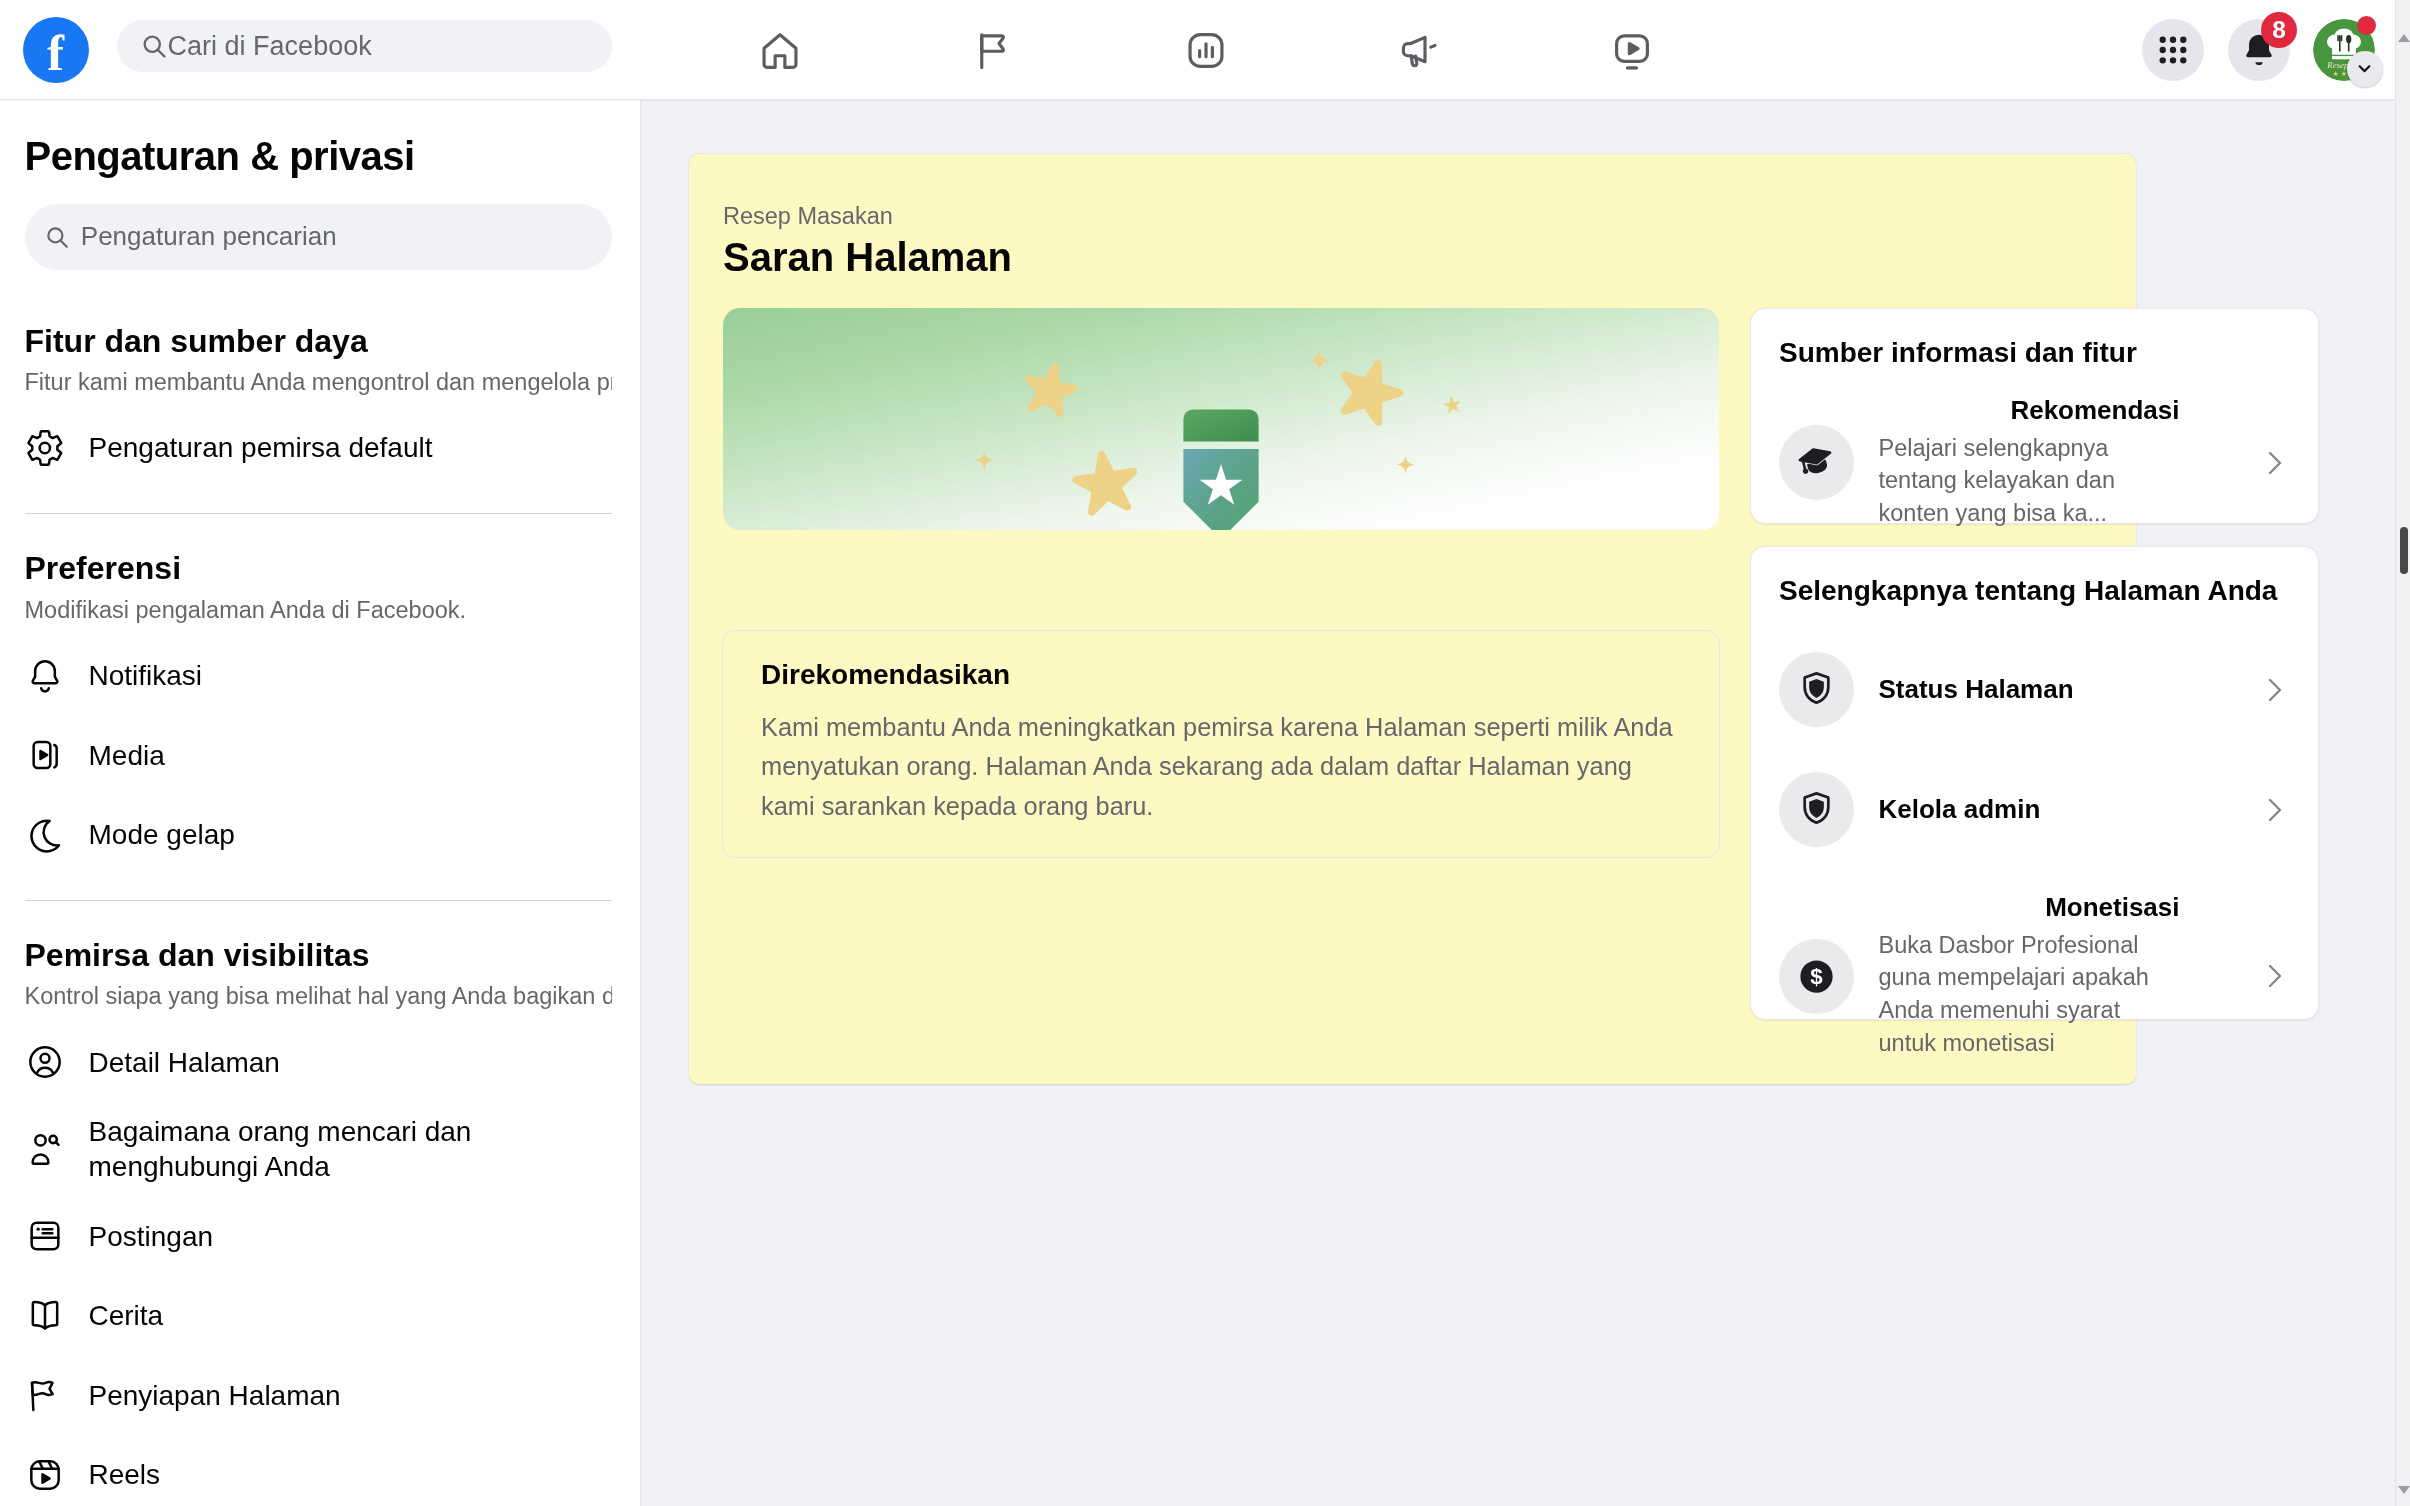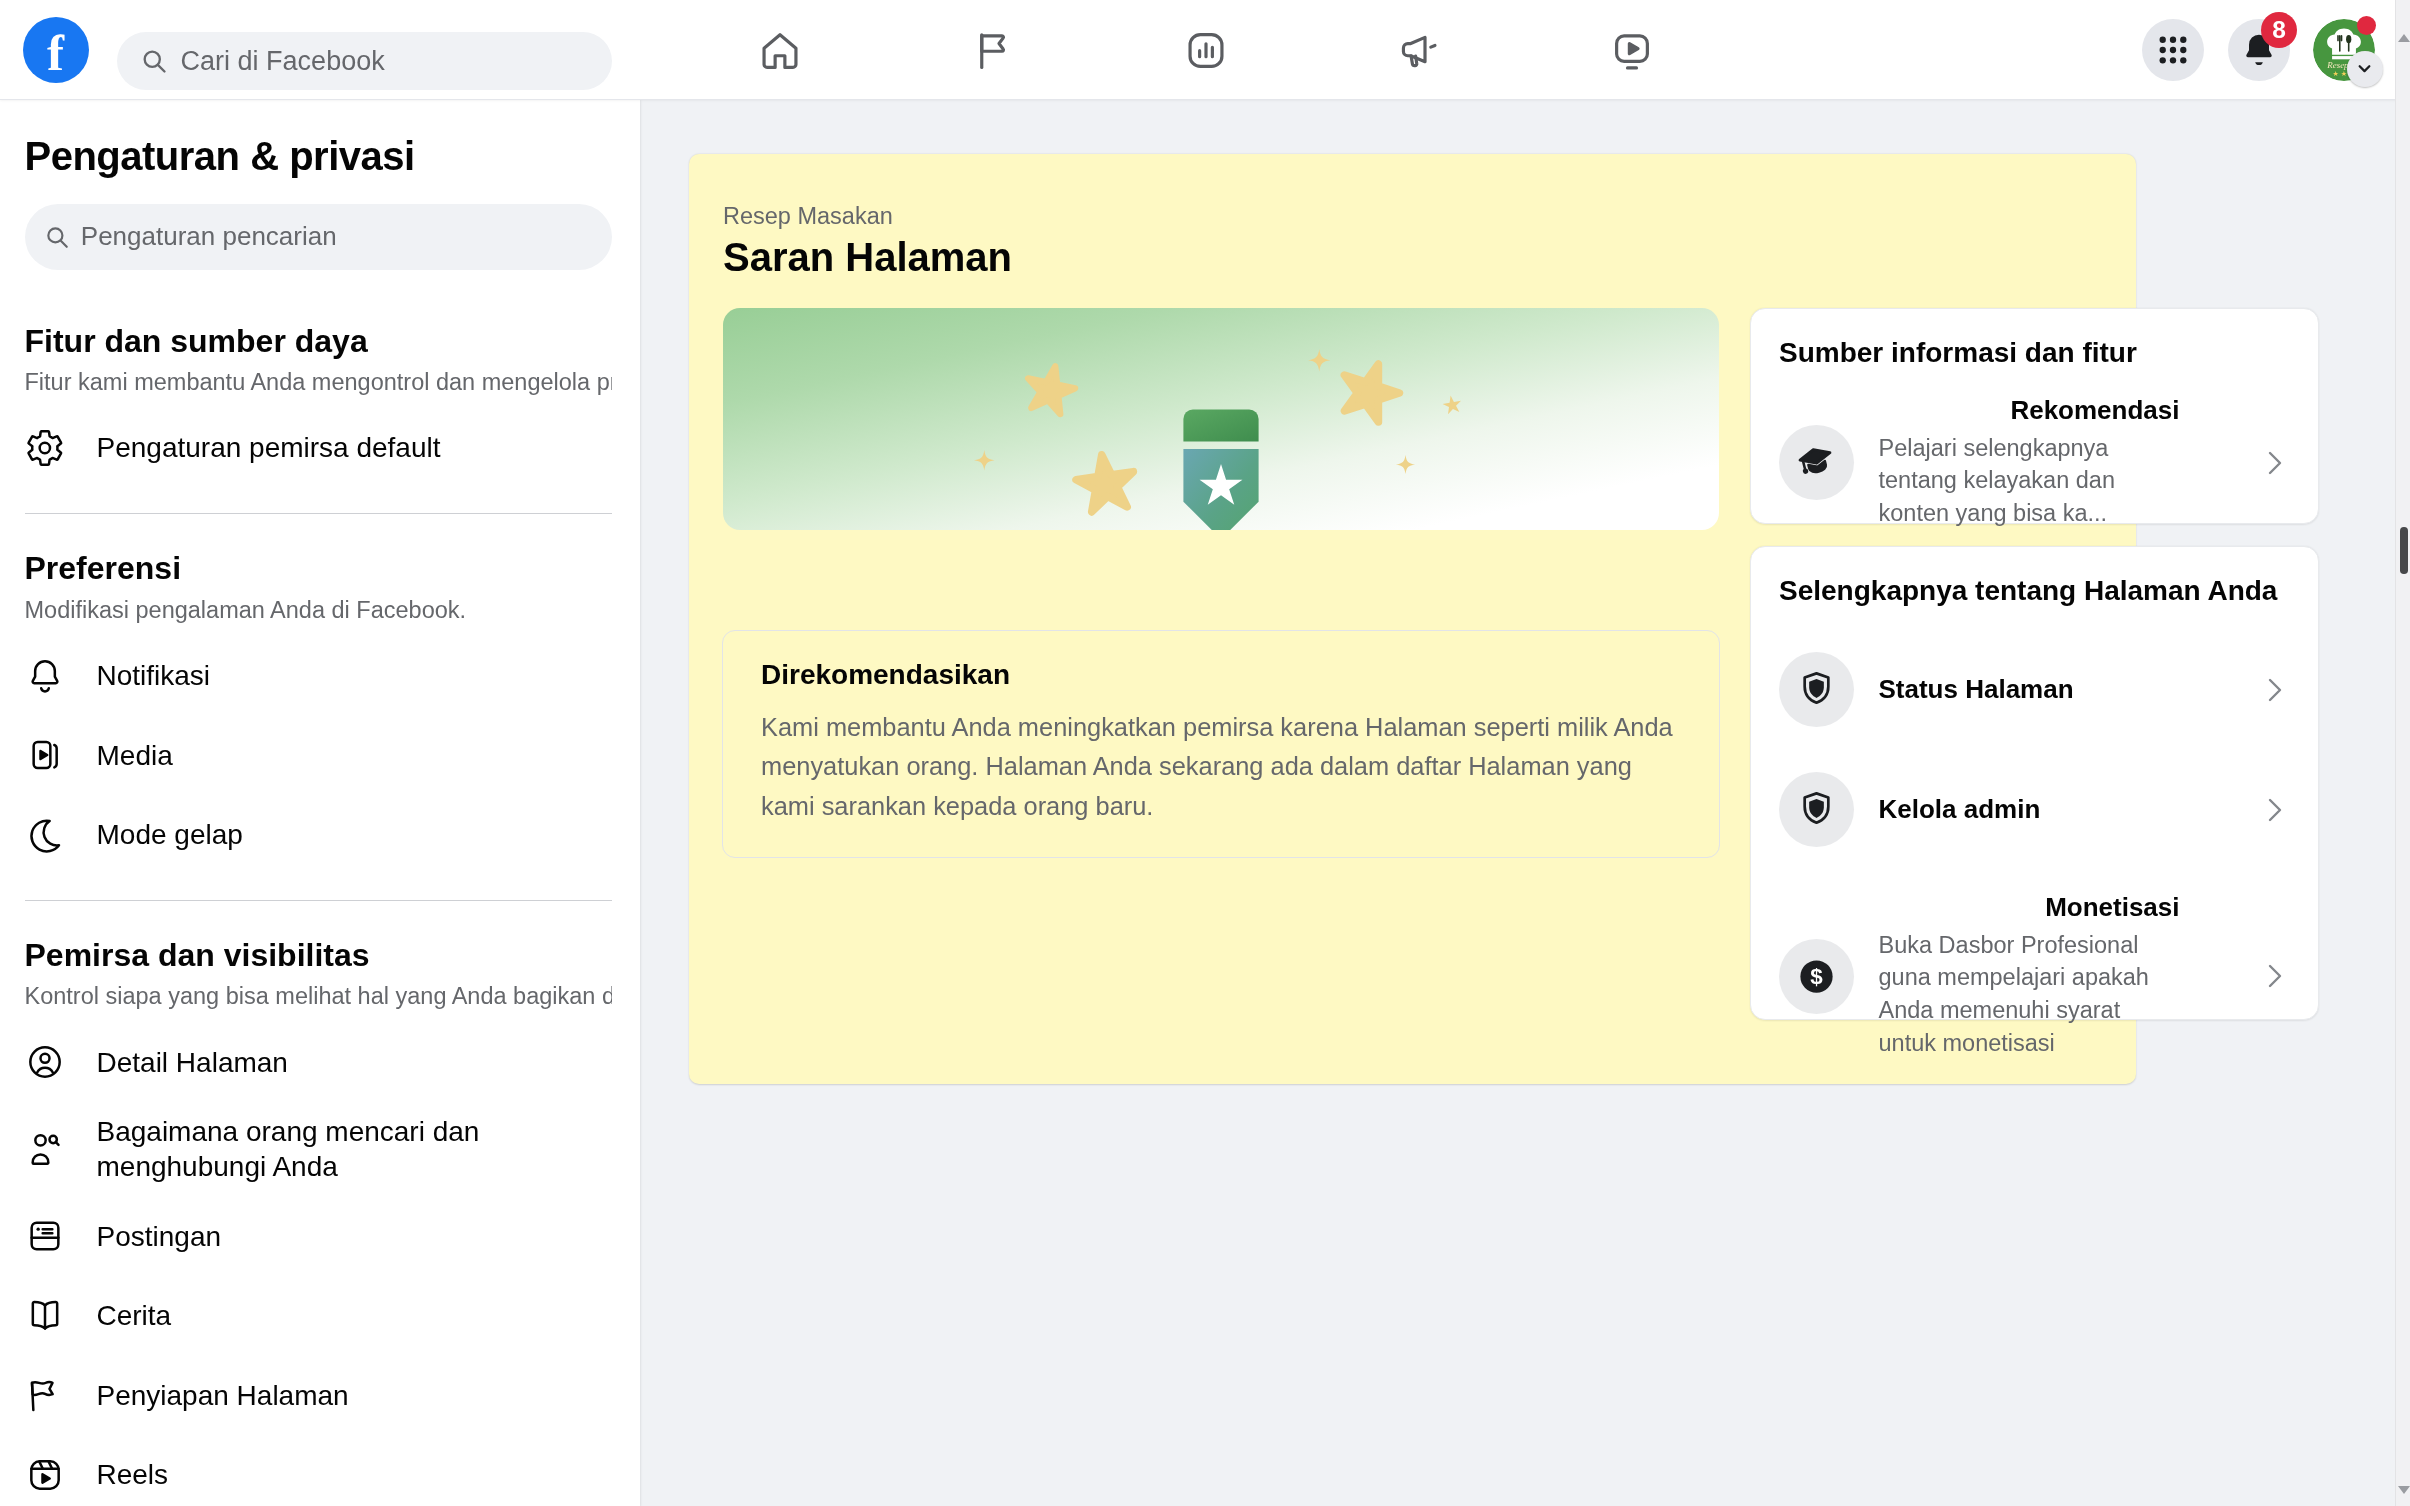--- a/index.html
+++ b/index.html
@@ -5,22 +5,22 @@
   * { margin:0; padding:0; box-sizing:border-box; }
   html,body { width:2411px; height:1507px; overflow:hidden; }
   body { font-family:"Liberation Sans", sans-serif; background:#f0f2f5; position:relative; color:#050505; }
 
   
   .topbar { position:absolute; left:0; top:0; width:2411px; height:100px; background:#fff;
             border-bottom:0.9px solid #e4e6eb; box-shadow:0 0.9px 2.8px rgba(0,0,0,.08); z-index:30; }
   .fb-logo { position:absolute; left:22.6px; top:17px; width:66px; height:66px; border-radius:50%;
              background:#1877f2; display:flex; align-items:center; justify-content:center; cursor:pointer; }
   .fb-logo span { color:#fff; font-weight:bold; font-size:51px; font-family:"Liberation Serif", serif; margin-top:5.6px; }
-  .top-search { position:absolute; left:117px; top:32px; width:495px; height:58px; border-radius:34px;
-                background:#f0f2f5; display:flex; align-items:center; padding-left:22.6px; gap:13px; }
+  .top-search { position:absolute; left:117px; top:20px; width:495px; height:52px; border-radius:34px;
+                background:#f0f2f5; display:flex; align-items:center; padding-left:22.6px; }
   .top-search svg { flex:0 0 auto; }
   .top-search input { border:none; outline:none; background:transparent; font-size:27px; color:#65676b; width:395px;
                       font-family:"Liberation Sans", sans-serif; }
   .top-search input::placeholder { color:#65676b; opacity:1; }
   .top-nav { position:absolute; left:50%; transform:translateX(-50%); top:0; height:100px; display:flex; }
   .top-nav .navbtn { width:213px; height:100px; display:flex; align-items:center; justify-content:center; cursor:pointer; }
   .top-right { position:absolute; right:36px; top:19px; display:flex; gap:23.5px; }
   .circle-btn { width:62px; height:62px; border-radius:50%; background:#e4e6eb; display:flex; align-items:center;
                 justify-content:center; position:relative; cursor:pointer; }
   .badge { position:absolute; top:-7.5px; right:-7.5px; min-width:36px; height:36px; border-radius:18px; background:#e0283f;
@@ -42,21 +42,21 @@
   .sidebar { position:absolute; left:0; top:100px; width:640px; height:1407px; background:#fff;
              box-shadow:0.9px 0 2.8px rgba(0,0,0,.12); padding:34px 28px 0 24.5px; z-index:10; overflow:hidden; }
   .sidebar h1 { font-size:40px; font-weight:bold; letter-spacing:-0.5px; }
   .side-search { margin-top:24.5px; height:66px; border-radius:33px; background:#f0f2f5; display:flex; align-items:center;
                  padding-left:19px; gap:11.3px; }
   .side-search input { border:none; outline:none; background:transparent; font-size:26px; color:#65676b; width:490px;
                        font-family:"Liberation Sans", sans-serif; }
   .side-search input::placeholder { color:#65676b; opacity:1; }
   .sec-heading { margin-top:53px; font-size:32px; font-weight:bold; }
   .sec-sub { margin-top:9.4px; font-size:23.5px; color:#65676b; white-space:nowrap; overflow:hidden; }
-  .side-item { display:flex; align-items:center; gap:32px; margin-top:24.5px; min-height:55px; cursor:pointer; }
+  .side-item { display:flex; align-items:center; gap:24px; margin-top:24.5px; min-height:55px; cursor:pointer; }
   .side-item .label { font-size:28px; color:#050505; max-width:490px; line-height:1.25; }
   .divider { height:0.9px; background:#ced0d4; margin:38px 0 0 0; }
   .sideicon { flex:0 0 auto; }
 
   
   .main { position:absolute; left:641px; top:100px; width:1753px; height:1407px; background:#f0f2f5; }
   .main-card { position:absolute; left:48px; top:54px; width:1447px; height:930px; background:#fef9c3; border-radius:10px;
                box-shadow:0 0.9px 1.9px rgba(0,0,0,.15); }
   .breadcrumb { position:absolute; left:34px; top:49px; font-size:23.5px; color:#65676b; }
   .page-title { position:absolute; left:34px; top:81px; font-size:40px; font-weight:bold; }

